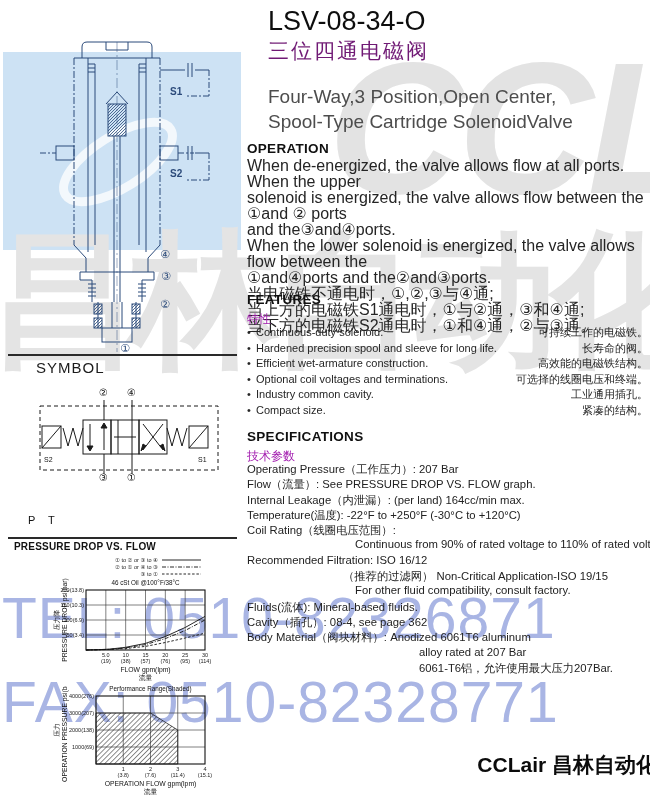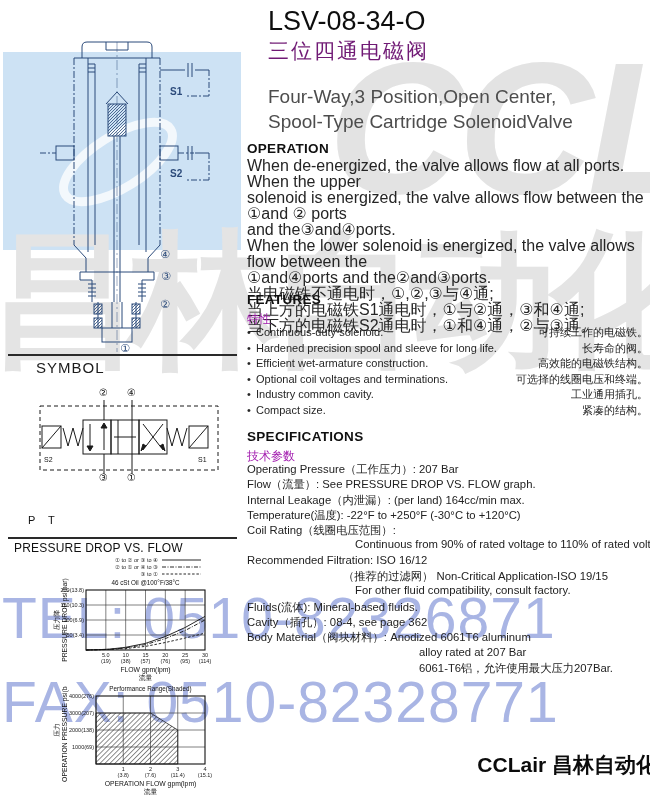--- a/index.html
+++ b/index.html
@@ -50,21 +50,21 @@
   .dlabel{position:absolute;font-size:10px;color:#2b4a7a;font-weight:bold}
   .plabel{position:absolute;font-size:11px;color:#2b4a7a}
   .rule{position:absolute;height:2px;background:#2a2a2a;z-index:2}
   #rule1{left:8px;top:354px;width:229px}
   #symbol-h{left:36px;top:359px;font-size:15px;color:#1c1c1c;font-weight:500;letter-spacing:1px}
   #symbol{left:28px;top:388px;width:205px;height:118px}
   .slabel{position:absolute;font-size:10px;color:#111}
   .slabel.small{font-size:7px}
   #symbol-pt{left:84px;top:100px;font-size:11px;letter-spacing:5px;color:#111}
   #rule2{left:8px;top:537px;width:229px}
-  #pdvf-h{left:14px;top:541px;font-size:12px;font-weight:normal;color:#111;letter-spacing:.2px}
+  #pdvf-h{left:14px;top:541px;font-size:10px;font-weight:bold;color:#111;letter-spacing:.2px}
   #chart1{left:53px;top:556px}
   #chart2{left:53px;top:686px}
 
   
   .tick{font-size:5.5px;fill:#1c1c1c;font-family:"Liberation Sans",sans-serif}
   .ctitle{font-size:6.3px;fill:#111;font-family:"Liberation Sans",sans-serif}
   .axlabel{font-size:6.8px;fill:#111;font-family:"Liberation Sans",sans-serif}
   .grid{stroke:#3a3a3a;stroke-width:.65}
   .frame{fill:none;stroke:#111;stroke-width:1.1}
 

